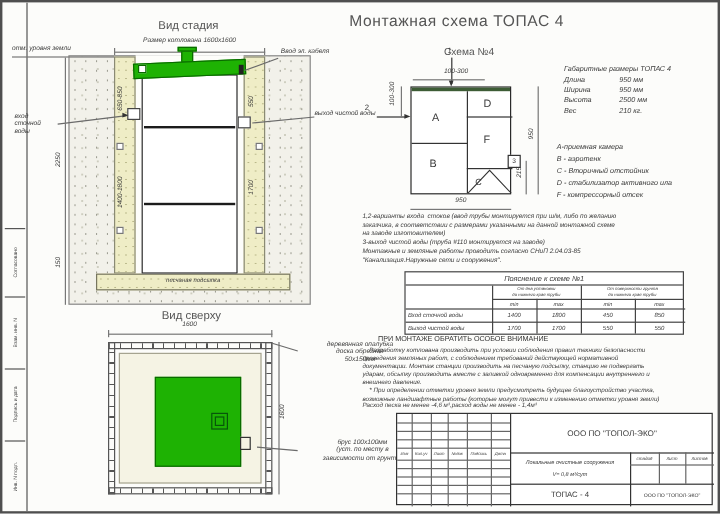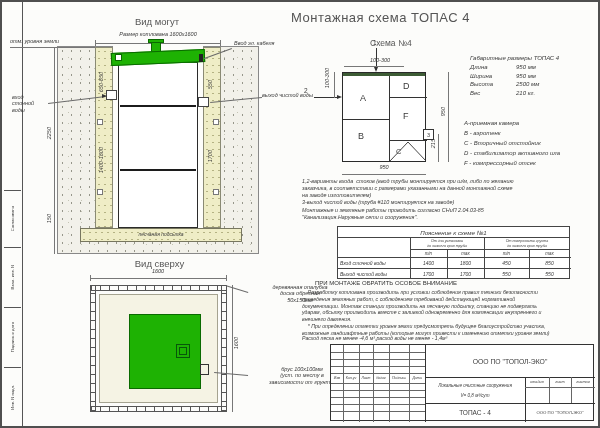--- a/index.html
+++ b/index.html
@@ -47,21 +47,21 @@
     <div class="stampcell" style="top:306px;height:60px;">
       <span class="vrt">Подпись и дата</span>
       </div>
     <div class="stampcell" style="top:366px;height:58px;border-bottom:none;">
       <span class="vrt">Инв. N подл.</span>
       </div>
   </div>
 
   <div class="ttl" style="left:228px;top:8px;width:240px;text-align:right;font-size:13px;letter-spacing:.5px;">Монтажная схема ТОПАС 4</div>
 
-  <div class="ttl" style="left:100px;top:14px;width:110px;text-align:center;font-size:9.5px;">Вид могут</div>
+  <div class="ttl" style="left:100px;top:14px;width:110px;text-align:center;font-size:9.5px;">Вид стадия</div>
   <div class="lbl" style="left:86px;top:29px;width:140px;text-align:center;">Размер котлована 1600х1600</div>
   <div class="hl" style="left:93px;top:41px;width:126px;"></div>
   <div class="vl" style="left:93px;top:38px;height:6px;"></div>
   <div class="vl" style="left:218px;top:38px;height:6px;"></div>
 
   <div class="ground" style="left:55px;top:44px;width:202px;height:208px;"></div>
   <div class="abs" style="left:111px;top:44px;width:90px;height:182px;background:#fdfdfa;"></div>
   <div class="sand" style="left:93px;top:45px;width:18px;height:181px;"></div>
   <div class="sand" style="left:201px;top:45px;width:18px;height:181px;"></div>
   <div class="sand cell" style="left:78px;top:226px;width:162px;height:14px;border:1px solid #77765f;">

